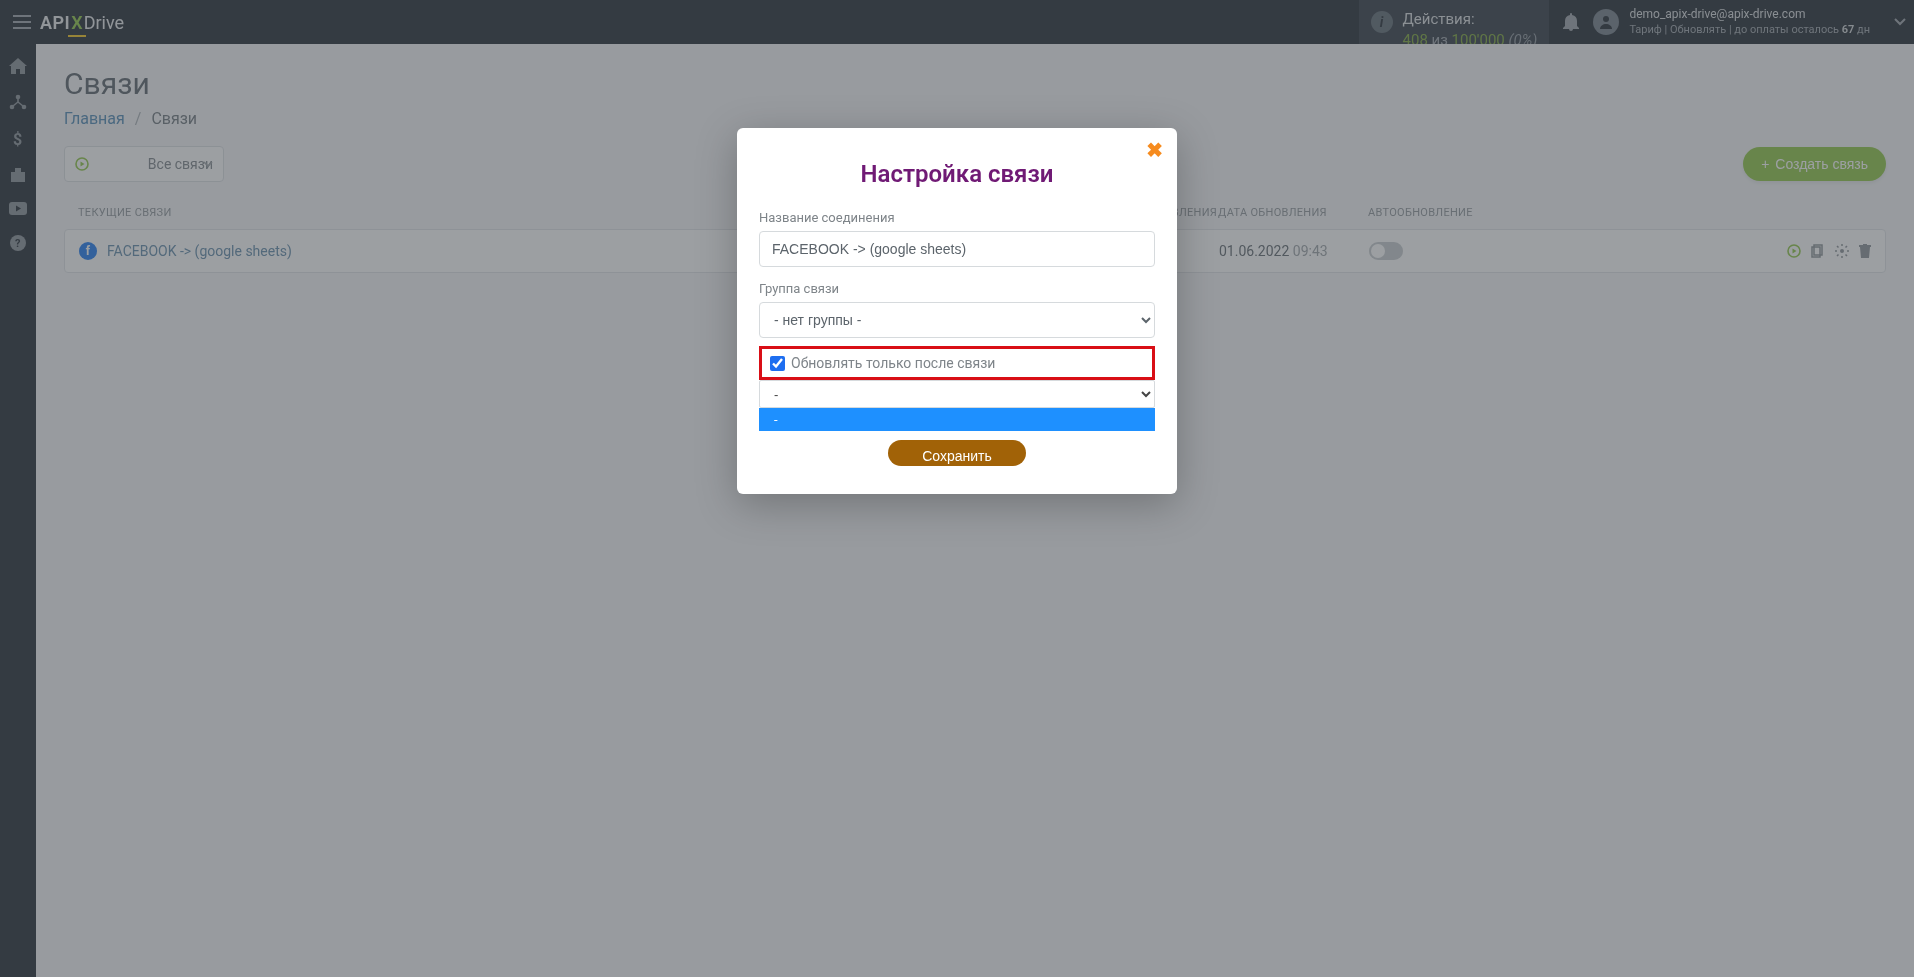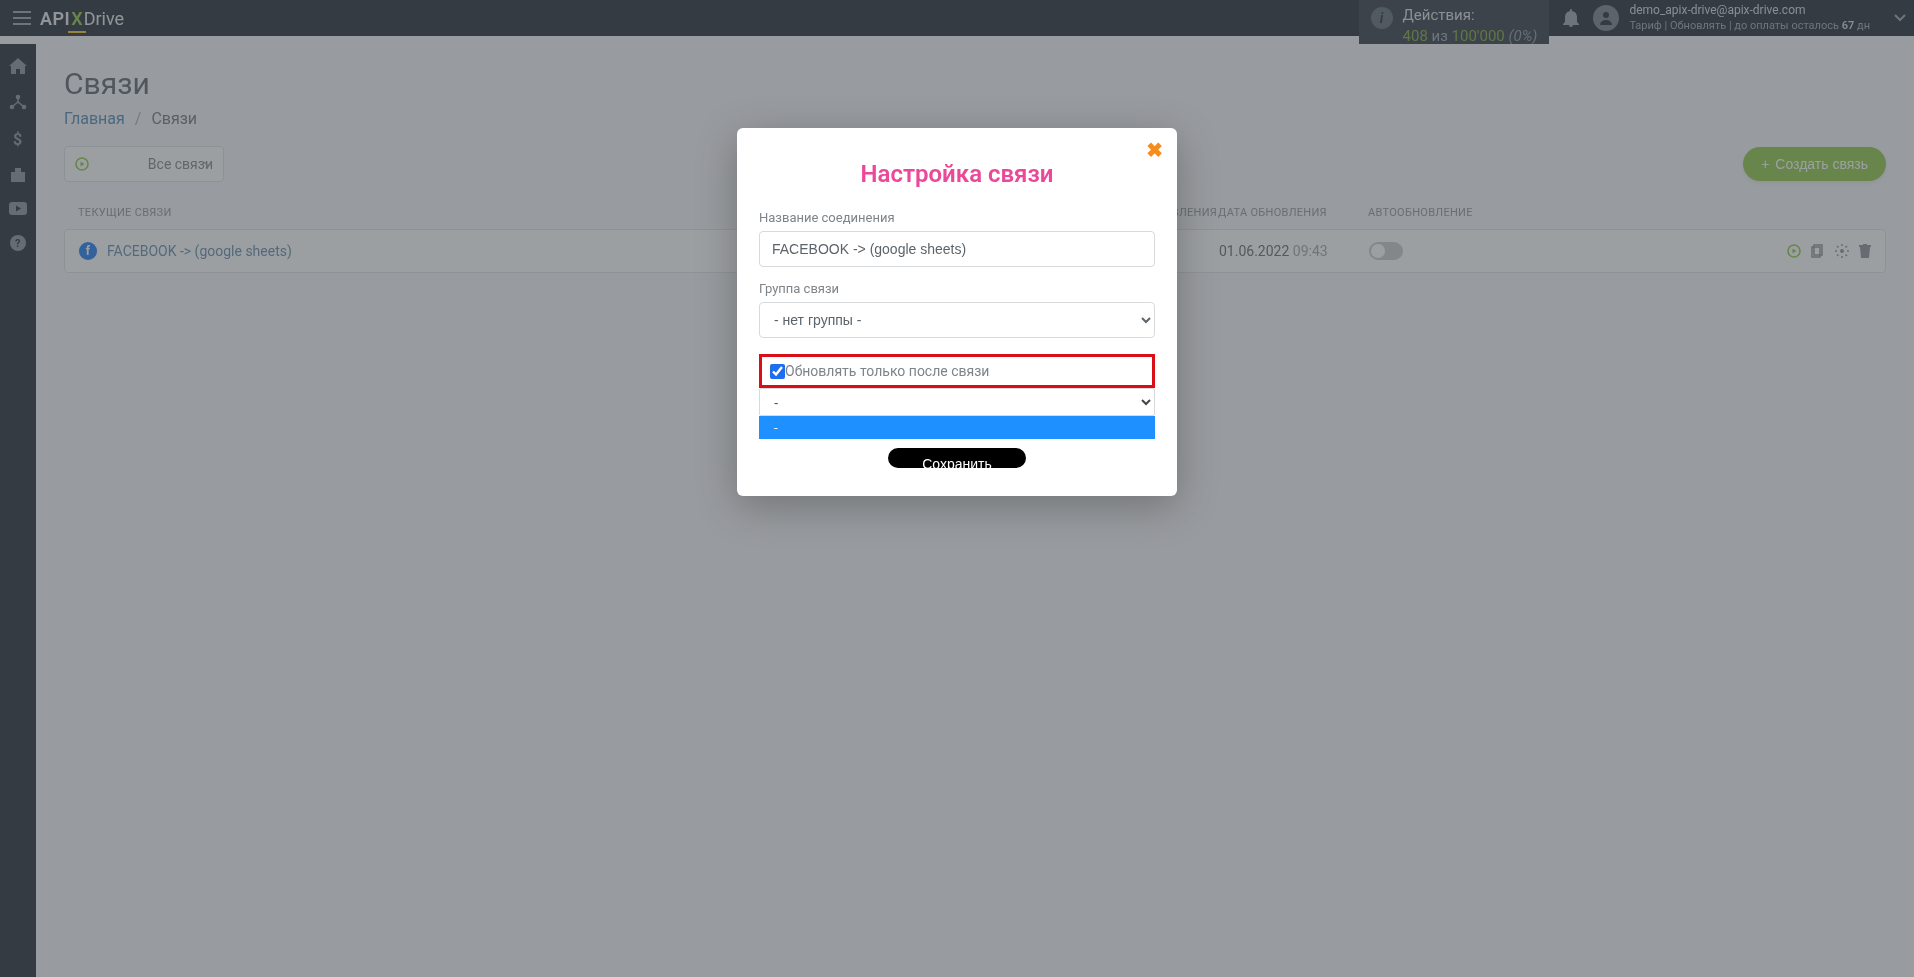--- a/index.html
+++ b/index.html
@@ -9,21 +9,21 @@
     background: #f6f7f8;
     color: #333;
     width: 1914px;
     height: 977px;
     overflow: hidden;
     position: relative;
   }
 
   
   .topbar {
-    height: 36px;
+    height: 44px;
     background: #1a222b;
     display: flex;
     align-items: center;
     color: #d9dde0;
     padding: 0 8px;
   }
   .topbar .menu-btn {
     width: 28px; height: 28px; display:flex;align-items:center;justify-content:center;
     color:#b8bec3; cursor:pointer; margin-right:4px;
   }
@@ -118,47 +118,47 @@
   .overlay{
     position:absolute;inset:0;background:rgba(74,80,86,0.55);
     display:flex;align-items:flex-start;justify-content:center;
   }
   .modal{
     margin-top:128px;width:440px;background:#fff;border-radius:6px;
     box-shadow:0 10px 40px rgba(0,0,0,0.25);padding:18px 22px 28px;
     position:relative;
   }
   .modal .close{position:absolute;top:10px;right:14px;color:#f68b1e;font-size:20px;font-weight:bold;cursor:pointer;}
-  .modal h2{color:#ec4899;text-align:center;font-size:24px;font-weight:600;margin:14px 0 22px;}
+  .modal h2{color:#701a75;text-align:center;font-size:24px;font-weight:600;margin:14px 0 22px;}
   .fld-label{font-size:13px;color:#7e8489;margin-bottom:6px;margin-top:14px;}
   .fld-input{
     width:100%;height:36px;border:1px solid #d6dadd;border-radius:4px;padding:0 12px;
     font-size:14px;color:#5c646b;background:#fff;
   }
   .fld-select{
     width:100%;height:36px;border:1px solid #d6dadd;border-radius:4px;padding:0 10px;
     font-size:14px;color:#5c646b;background:#fff;appearance:auto;
   }
   .chk-wrap{
-    margin-top:16px;border:3px solid #d90e16;padding:6px 8px;display:flex;align-items:center;
+    margin-top:8px;border:3px solid #d90e16;padding:6px 8px;display:flex;align-items:center;gap:6px;
     font-size:14px;color:#7e8489;
   }
   .chk-wrap input{width:15px;height:15px;accent-color:#1e6ef0;}
   .after-select-wrap{position:relative;margin-top:0px;}
   .after-select{
     width:100%;height:28px;border:1px solid #d6dadd;border-radius:2px;padding:0 10px;
     font-size:13px;color:#444;background:#fff;appearance:auto;
   }
   .sel-open{
     position:absolute;left:0;right:0;top:28px;background:#1e90ff;color:#fff;
     font-size:13px;padding:3px 14px;border:1px solid #1e90ff;
   }
   .save-btn{
-    display:block;margin:32px auto 0;background:#000000;color:#fff;border:none;border-radius:20px;
-    height:20px;padding:8px 34px;font-size:14px;cursor:pointer;
+    display:block;margin:32px auto 0;background:#a16207;color:#fff;border:none;border-radius:20px;
+    height:26px;padding:8px 34px;font-size:14px;cursor:pointer;
   }
 
   svg{display:block;}
 </style>
 </head>
 <body>
 
 <div class="topbar">
   <div class="menu-btn">
     <svg width="18" height="14" viewBox="0 0 18 14">

